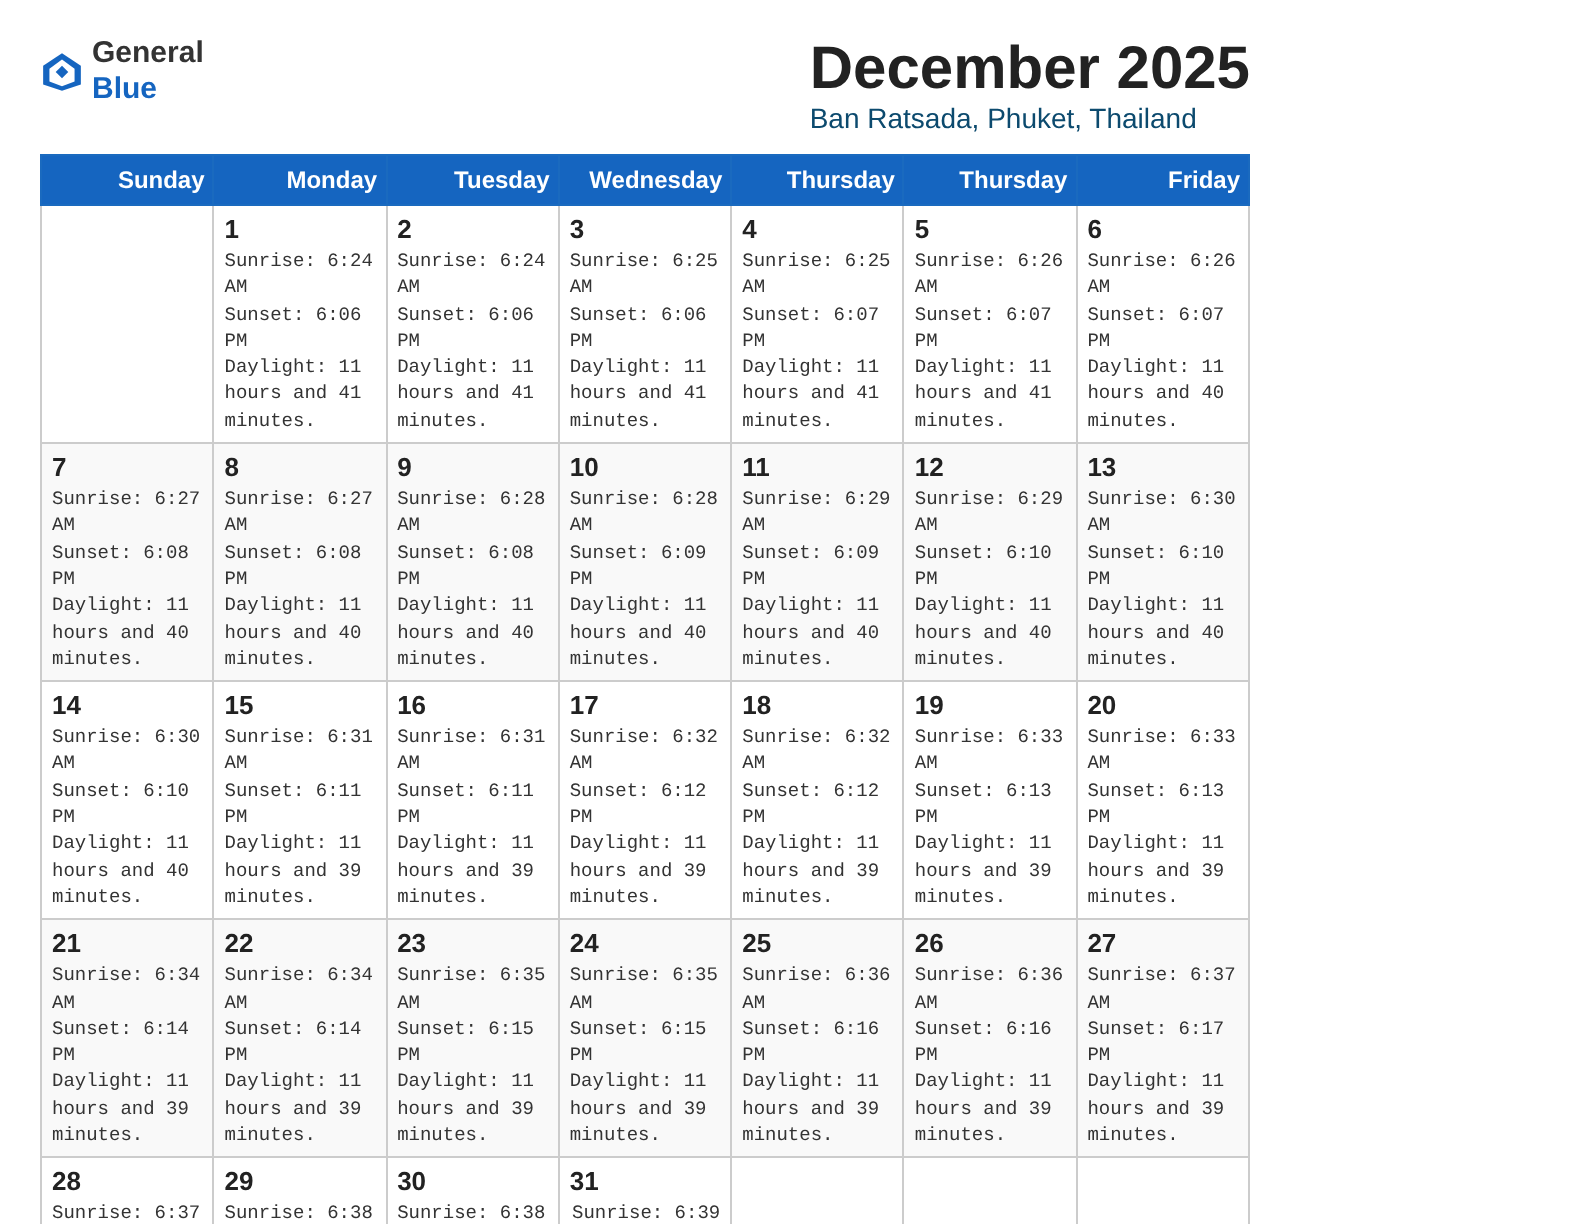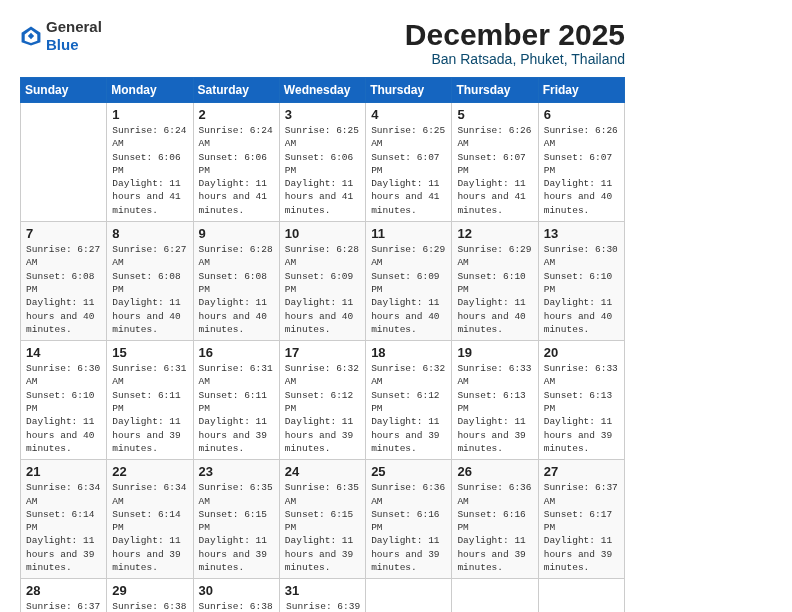--- a/index.html
+++ b/index.html
@@ -33,21 +33,21 @@
       font-weight: bold;
       line-height: 1.2;
     }
     .logo-general { color: #333; }
     .logo-blue { color: #1565c0; }
     .logo-icon {
       width: 22px;
       height: 22px;
     }
     .title-block {
-      text-align: right;
+      text-align: left;
       margin-left: 17px;
     }
     .month-title {
       font-size: 30px;
       font-weight: bold;
       color: #222;
       line-height: 1.1;
     }
     .location {
       font-size: 14px;
@@ -59,21 +59,21 @@
       border-collapse: collapse;
       width: 100%;
       table-layout: fixed;
     }
     .calendar th {
       background-color: #1565c0;
       color: #fff;
       font-size: 12px;
       font-weight: bold;
       padding: 5px 4px;
-      text-align: left;
+      text-align: right;
       border: 1px solid #1a6abf;
     }
     .calendar td {
       border: 1px solid #ccc;
       vertical-align: top;
       padding: 4px 5px;
       font-size: 10px;
       color: #333;
       height: 88px;
     }
@@ -116,21 +116,21 @@
       <div class="month-title">December 2025</div>
       <div class="location">Ban Ratsada, Phuket, Thailand</div>
     </div>
   </div>
 
   <table class="calendar">
     <thead>
       <tr id="weekday-header">
           <th>Sunday</th>
           <th>Monday</th>
-          <th>Saturday</th>
+          <th>Tuesday</th>
           <th>Wednesday</th>
           <th>Thursday</th>
           <th>Thursday</th>
           <th>Friday</th>
         </tr>
     </thead>
     <tbody id="calendar-body">
         <tr>
           <td class="empty-cell"></td>
           <td>

